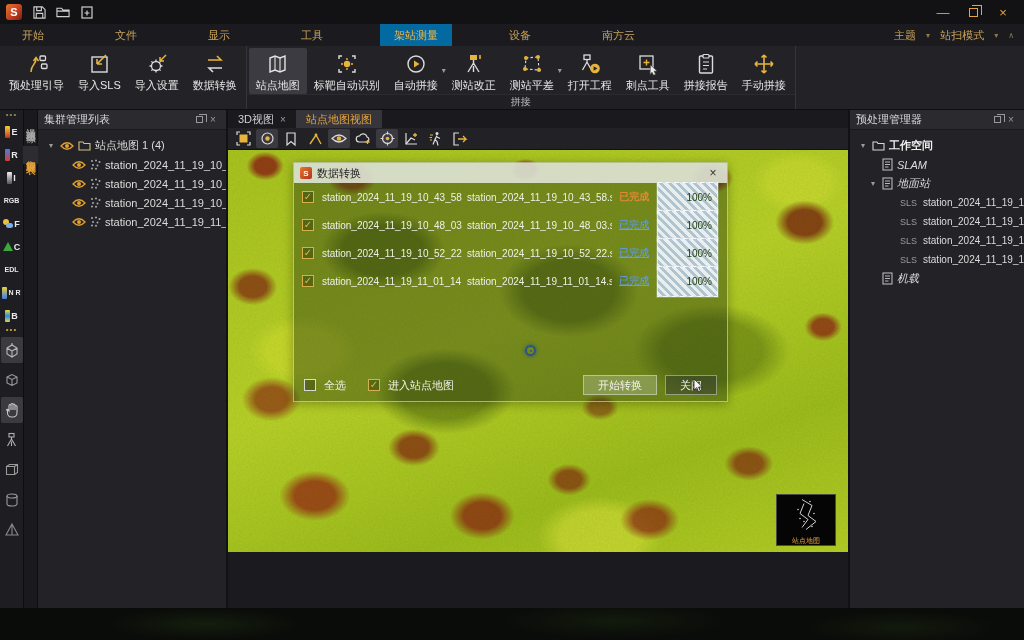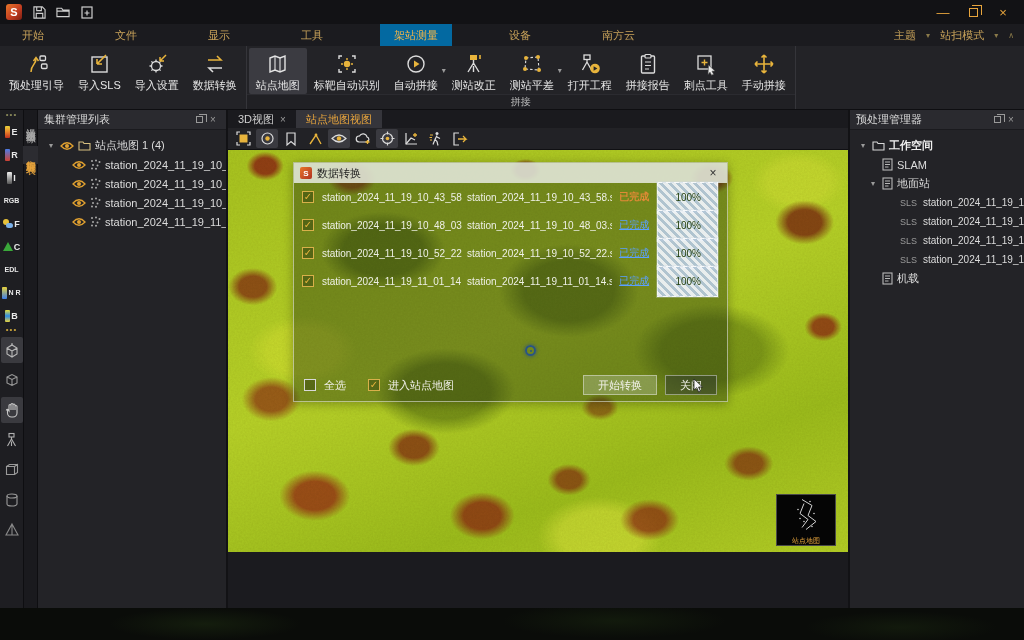--- a/index.html
+++ b/index.html
@@ -81,21 +81,21 @@
     border-bottom:1px solid #1a1a1e; color:#d8d8d8; font-size:11px; }
   .phead .pspace { flex:1; }
   .pic { width:14px; display:flex; align-items:center; justify-content:center; color:#999; font-size:10px; }
   .float-g { width:7px; height:7px; border:1px solid #999; position:relative; }
   .float-g::before { content:""; position:absolute; left:2px; top:-3px; width:7px; height:7px;
     border:1px solid #999; border-left:none; border-bottom:none; }
   .ptree { padding:6px 2px; overflow:hidden; }
   .trow { display:flex; align-items:center; height:19px; white-space:nowrap; color:#dcdcdc; gap:4px; }
   .chev { color:#9a9a9a; font-size:8px; width:10px; text-align:center; }
   .indent1 { padding-left:6px; } .indent2 { padding-left:32px; }
-  .r-indent1 { padding-left:6px; } .r-indent2 { padding-left:30px; } .r-indent3 { padding-left:48px; }
+  .r-indent1 { padding-left:6px; } .r-indent2 { padding-left:30px;font-style:italic; } .r-indent3 { padding-left:48px; }
   .eye { display:inline-flex; }
   .slstag { color:#9a9a9a; font-size:9px; margin-right:2px; }
   .boldrow { font-weight:bold; color:#f0f0f0; }
 
   
   .center { flex:1; display:flex; flex-direction:column; min-width:0; background:#1b1b1f; }
   .viewtabs { height:18px; background:#1a1a1e; display:flex; align-items:stretch; flex:0 0 auto; }
   .vt { display:flex; align-items:center; gap:6px; padding:0 10px; color:#cfcfcf; font-size:11px; }
   .vt .closex { color:#9a9a9a; font-size:10px; }
   .vt.active { background:#35353b; color:#e8a53d; }
@@ -160,21 +160,21 @@
   .c-st { width:44px; text-align:center; } .c-pg { width:63px; text-align:right; }
   .drow { display:flex; align-items:center; height:28px; padding:0 8px; flex:0 0 auto; }
   .drow .c-src,.drow .c-dst { text-align:left; color:#eef0e6; font-size:10px; white-space:nowrap; overflow:hidden; }
   .cb { width:12px; height:12px; border:1px solid #d8b04a; background:rgba(20,30,10,.3);
     display:flex; align-items:center; justify-content:center; color:#e8b43c; font-size:10px; line-height:10px; }
   .cb.plain { border-color:#d8d8d8; color:transparent; }
   .st-done { color:#e08a36; font-weight:bold; font-size:10px; }
   .st-link { color:#5aa0ff; font-size:10px; text-decoration:underline; }
   .progcell { background:rgba(205,215,225,.28); display:flex; justify-content:flex-end; padding:1px; }
   .prog { width:61px; height:31px; border:1px solid rgba(255,255,255,.55); color:#23400f; font-size:10px;
-    display:flex; align-items:center; justify-content:flex-end; padding-right:16px;
+    display:flex; align-items:center; justify-content:flex-end; padding-right:5px;
     background:repeating-linear-gradient(45deg, rgba(238,242,246,.95) 0 3px, rgba(178,198,214,.95) 3px 6px); }
   .dspacer { flex:1; }
   .dfoot { height:32px; display:flex; align-items:center; padding:0 10px; gap:8px; flex:0 0 auto; }
   .dfoot .flabel { color:#f0f0e8; font-size:11px; margin-right:14px; }
   .fspace { flex:1; }
   .dbtn { height:20px; padding:0 14px; display:flex; align-items:center; color:#f2f2ea; font-size:11px;
     background:rgba(200,210,195,.30); border:1px solid rgba(245,245,245,.45); position:relative; }
   .dbtn.hover { background:rgba(55,66,48,.55); }
   .cursor { position:absolute; right:12px; top:3px; }
 
@@ -346,36 +346,36 @@
                 <path d="M9 7.5 v4 M9 10 l-4.5 8 M9 10 l4.5 8" stroke="#dcdcdc" stroke-width="1.3" fill="none"></path>
                 <circle cx="17" cy="16.5" r="4.8" fill="#e8b43c"></circle>
                 <path d="M15.6 14.2 l3.8 2.3 -3.8 2.3 Z" fill="#232327"></path>
               </svg>
           </span>
           <span class="rlabel">打开工程</span>
         </div>
         <div class="rbtn">
           <span class="ric">
             <svg width="24" height="24" viewBox="0 0 24 24">
+                <rect x="4" y="4" width="13" height="13" fill="none" stroke="#dcdcdc" stroke-width="1.3"></rect>
+                <path d="M7.5 10.5 h6 M10.5 7.5 v6" stroke="#e8b43c" stroke-width="1.4"></path>
+                <path d="M14.5 13 l6.5 6 -3 .2 1.6 3 -2 1 -1.6 -3 -2 2.2 Z" fill="#ececec" stroke="#444" stroke-width=".6"></path>
+              </svg>
+          </span>
+          <span class="rlabel">刺点工具</span>
+        </div>
+        <div class="rbtn">
+          <span class="ric">
+            <svg width="24" height="24" viewBox="0 0 24 24">
                 <rect x="5.5" y="4" width="13" height="17" rx="1" fill="none" stroke="#dcdcdc" stroke-width="1.4"></rect>
                 <rect x="9" y="2.5" width="6" height="3.5" rx="1" fill="#232327" stroke="#dcdcdc" stroke-width="1.2"></rect>
                 <path d="M9 10h6 M9 13.5h6 M9 17h4" stroke="#dcdcdc" stroke-width="1.2"></path>
               </svg>
           </span>
           <span class="rlabel">拼接报告</span>
-        </div>
-        <div class="rbtn">
-          <span class="ric">
-            <svg width="24" height="24" viewBox="0 0 24 24">
-                <rect x="4" y="4" width="13" height="13" fill="none" stroke="#dcdcdc" stroke-width="1.3"></rect>
-                <path d="M7.5 10.5 h6 M10.5 7.5 v6" stroke="#e8b43c" stroke-width="1.4"></path>
-                <path d="M14.5 13 l6.5 6 -3 .2 1.6 3 -2 1 -1.6 -3 -2 2.2 Z" fill="#ececec" stroke="#444" stroke-width=".6"></path>
-              </svg>
-          </span>
-          <span class="rlabel">刺点工具</span>
         </div>
         <div class="rbtn">
           <span class="ric">
             <svg width="24" height="24" viewBox="0 0 24 24">
                 <path d="M12 3 v18 M3 12 h18 M12 3 l-2.5 2.5 M12 3 l2.5 2.5 M12 21 l-2.5 -2.5 M12 21 l2.5 -2.5 M3 12 l2.5 -2.5 M3 12 l2.5 2.5 M21 12 l-2.5 -2.5 M21 12 l-2.5 2.5" fill="none" stroke="#e8b43c" stroke-width="1.6"></path>
               </svg>
           </span>
           <span class="rlabel">手动拼接</span>
         </div>
       </div>

